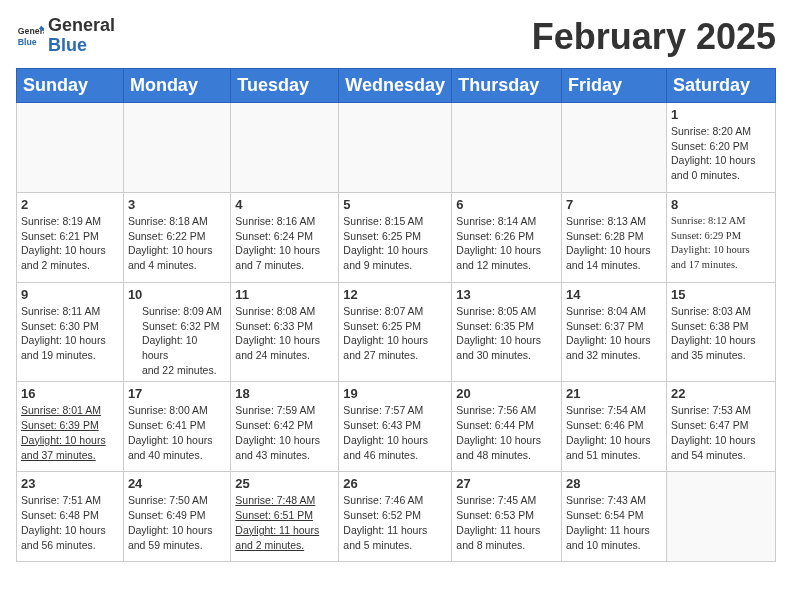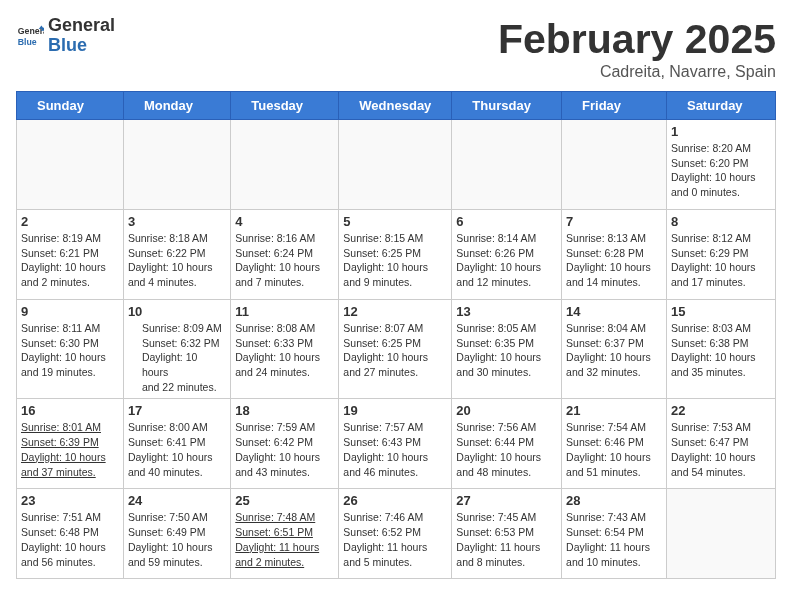--- a/index.html
+++ b/index.html
@@ -29,39 +29,39 @@
     .logo-general { color: #333; }
     .logo-blue { color: #2b6cb0; }
     .logo-icon {
       width: 28px;
       height: 28px;
     }
     .title-area {
       text-align: right;
     }
     .month-title {
-      font-size: 41px;
+      font-size: 36px;
       font-weight: bold;
       color: #333;
     }
     .location-title {
       font-size: 16px;
       color: #555;
     }
     table {
       width: 100%;
       border-collapse: collapse;
       font-size: 11px;
     }
     thead th {
       background-color: #3a7bd5;
       color: #fff;
-      padding: 6px 20px;
+      padding: 6px 6px;
       text-align: left;
-      font-size: 13px;
+      font-size: 18px;
       font-weight: bold;
       border: 1px solid #2a60b8;
     }
     tbody td {
       border: 1px solid #ccc;
       vertical-align: top;
       padding: 4px;
       width: 113px;
       height: 90px;
       background: #fff;
@@ -94,21 +94,20 @@
     </svg>
     <div>
       <div class="logo-text">
         <span class="logo-general">General</span><br>
         <span class="logo-blue">Blue</span>
       </div>
     </div>
   </div>
   <div class="title-area">
     <div class="month-title">February 2025</div>
-    <div class="location-title">Cadreita, Navarre, Spain</div>
   </div>
 </div>
 
 <table>
   <thead>
     <tr>
     <th>Sunday</th>
         <th>Monday</th>
         <th>Tuesday</th>
         <th>Wednesday</th>
@@ -171,21 +170,21 @@
         </td>
         <td>
           <div class="day-number">7</div>
           <div class="day-info" style="white-space: pre-line;">Sunrise: 8:13 AM
 Sunset: 6:28 PM
 Daylight: 10 hours
 and 14 minutes.</div>
         </td>
         <td>
           <div class="day-number">8</div>
-          <div class="day-info" style="white-space: pre-line;">Sunrise: 8:12 AM
+          <div class="day-info" style="white-space: pre-line; font-family: Liberation Serif, serif;">Sunrise: 8:12 AM
 Sunset: 6:29 PM
 Daylight: 10 hours
 and 17 minutes.</div>
         </td>
       </tr>
       <tr>
         <td>
           <div class="day-number">9</div>
           <div class="day-info" style="white-space: pre-line;">Sunrise: 8:11 AM
 Sunset: 6:30 PM

